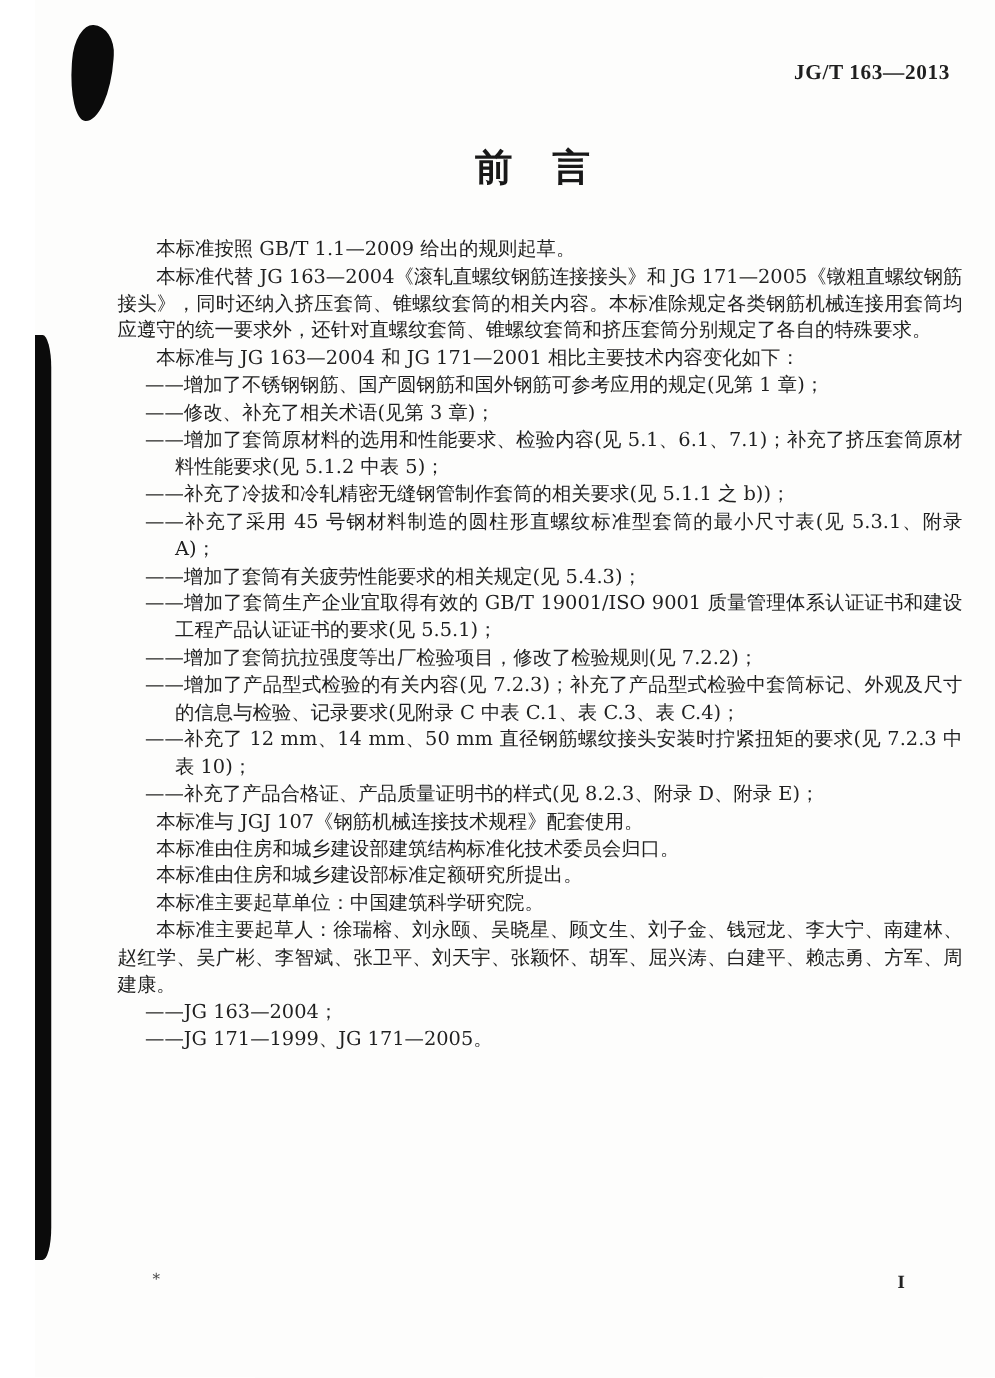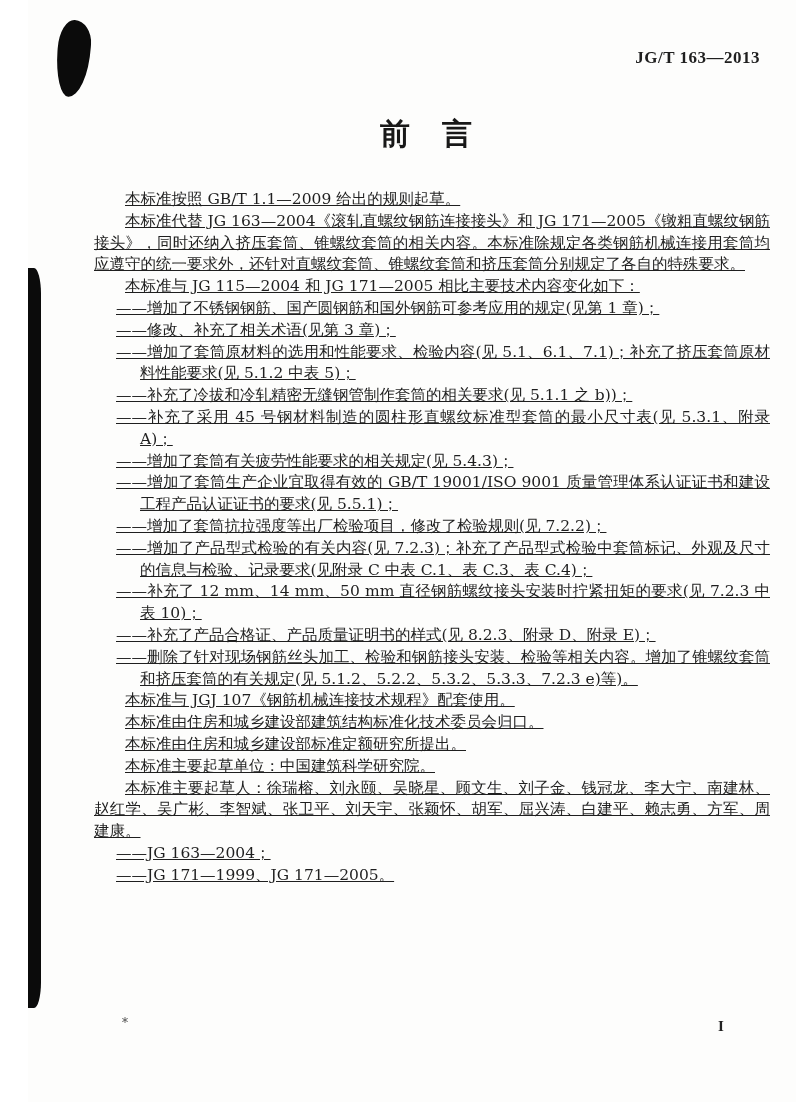--- a/index.html
+++ b/index.html
@@ -38,21 +38,20 @@
     position:absolute;top:114px;left:0;width:100%;
     margin:0;text-align:center;
     font-family:Liberation Serif, serif;
     font-weight:700;font-size:30px;color:#181818;
   }
   .fw-title .t1{margin-right:32px;}
   .body-block{
     position:absolute;left:66px;top:189px;width:676px;
     font-size:15.5px;line-height:21.8px;
     text-align:justify;
-    text-decoration:underline;
   }
   .body-block p{margin:0;padding:0;}
   p.ind{text-indent:2em;}
   p.dash{padding-left:46px;text-indent:-24px;}
   .footnote-mark{
     position:absolute;left:94px;top:1016px;
     font-size:12px;color:#444;
   }
   .page-num{
     position:absolute;left:690px;top:1018px;
@@ -69,34 +68,33 @@
   <div class="bar-left"></div>
   <div class="wedge-tr"></div>
 
   <div class="std-code">JG/T 163—2013</div>
 
   <h1 class="fw-title"><span class="t1">前</span><span class="t2">言</span></h1>
 
   <div class="body-block">
     <p class="ind">本标准按照 GB/T 1.1—2009 给出的规则起草。</p>
     <p class="ind">本标准代替 JG 163—2004《滚轧直螺纹钢筋连接接头》和 JG 171—2005《镦粗直螺纹钢筋接头》，同时还纳入挤压套筒、锥螺纹套筒的相关内容。本标准除规定各类钢筋机械连接用套筒均应遵守的统一要求外，还针对直螺纹套筒、锥螺纹套筒和挤压套筒分别规定了各自的特殊要求。</p>
-    <p class="ind">本标准与 JG 115—2004 和 JG 171—2005 相比主要技术内容变化如下：</p>
+    <p class="ind">本标准与 JG 163—2004 和 JG 171—2001 相比主要技术内容变化如下：</p>
 
     <p class="dash">——增加了不锈钢钢筋、国产圆钢筋和国外钢筋可参考应用的规定(见第 1 章)；</p>
     <p class="dash">——修改、补充了相关术语(见第 3 章)；</p>
     <p class="dash">——增加了套筒原材料的选用和性能要求、检验内容(见 5.1、6.1、7.1)；补充了挤压套筒原材料性能要求(见 5.1.2 中表 5)；</p>
     <p class="dash">——补充了冷拔和冷轧精密无缝钢管制作套筒的相关要求(见 5.1.1 之 b))；</p>
     <p class="dash">——补充了采用 45 号钢材料制造的圆柱形直螺纹标准型套筒的最小尺寸表(见 5.3.1、附录 A)；</p>
     <p class="dash">——增加了套筒有关疲劳性能要求的相关规定(见 5.4.3)；</p>
     <p class="dash">——增加了套筒生产企业宜取得有效的 GB/T 19001/ISO 9001 质量管理体系认证证书和建设工程产品认证证书的要求(见 5.5.1)；</p>
     <p class="dash">——增加了套筒抗拉强度等出厂检验项目，修改了检验规则(见 7.2.2)；</p>
     <p class="dash">——增加了产品型式检验的有关内容(见 7.2.3)；补充了产品型式检验中套筒标记、外观及尺寸的信息与检验、记录要求(见附录 C 中表 C.1、表 C.3、表 C.4)；</p>
     <p class="dash">——补充了 12 mm、14 mm、50 mm 直径钢筋螺纹接头安装时拧紧扭矩的要求(见 7.2.3 中表 10)；</p>
     <p class="dash">——补充了产品合格证、产品质量证明书的样式(见 8.2.3、附录 D、附录 E)；</p>
-    <p class="dash">——删除了针对现场钢筋丝头加工、检验和钢筋接头安装、检验等相关内容。增加了锥螺纹套筒和挤压套筒的有关规定(见 5.1.2、5.2.2、5.3.2、5.3.3、7.2.3 e)等)。</p>
 
     <p class="ind">本标准与 JGJ 107《钢筋机械连接技术规程》配套使用。</p>
     <p class="ind">本标准由住房和城乡建设部建筑结构标准化技术委员会归口。</p>
     <p class="ind">本标准由住房和城乡建设部标准定额研究所提出。</p>
     <p class="ind">本标准主要起草单位：中国建筑科学研究院。</p>
     <p class="ind">本标准主要起草人：徐瑞榕、刘永颐、吴晓星、顾文生、刘子金、钱冠龙、李大宁、南建林、赵红学、吴广彬、李智斌、张卫平、刘天宇、张颖怀、胡军、屈兴涛、白建平、赖志勇、方军、周建康。</p>
     <p class="dash">——JG 163—2004；</p>
     <p class="dash">——JG 171—1999、JG 171—2005。</p>
   </div>
 

